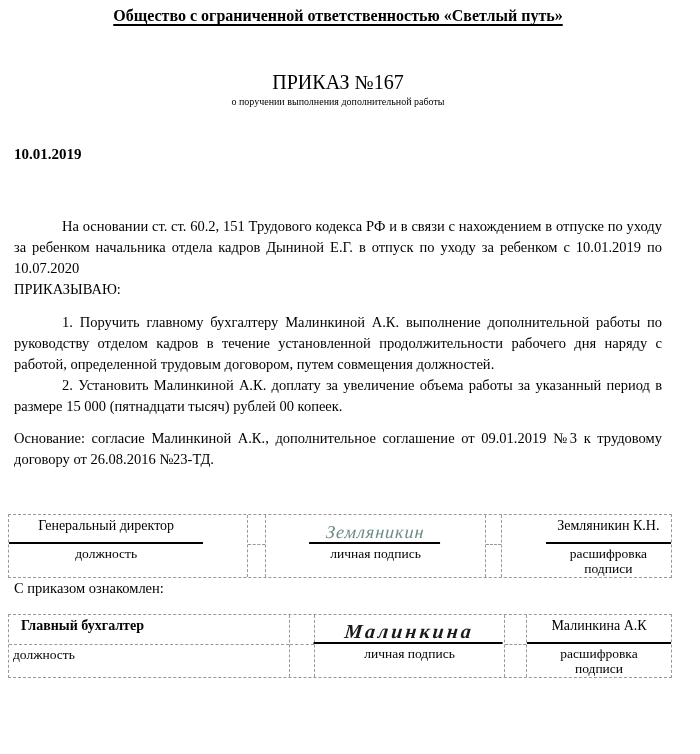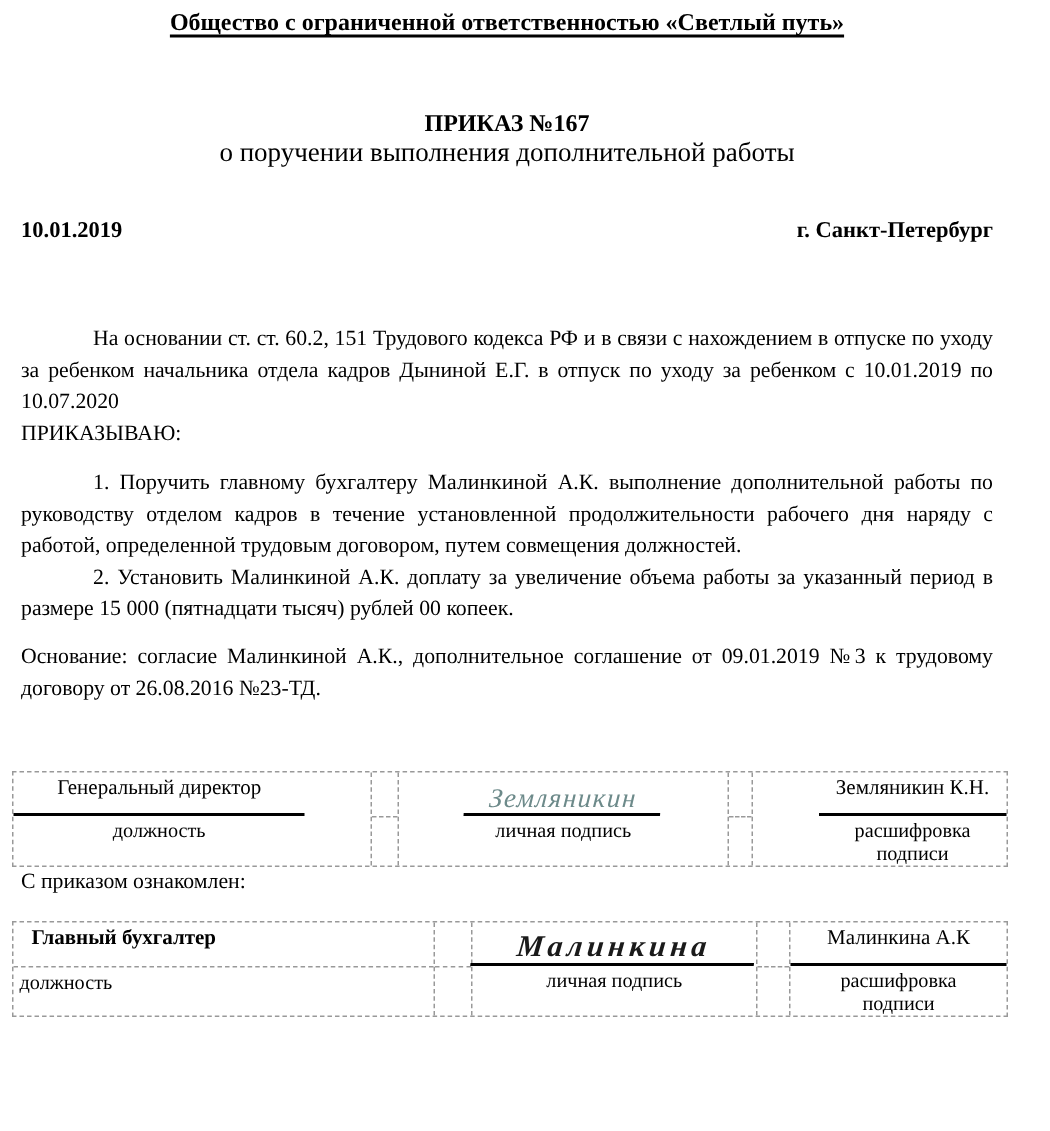--- a/index.html
+++ b/index.html
@@ -16,22 +16,22 @@
   .company-title {
     text-align:center;
     font-weight:bold;
     font-size:16px;
     line-height:20px;
     text-decoration:underline;
     text-underline-offset:3px;
     text-decoration-thickness:1.5px;
   }
   .order-head { margin-top:47px; text-align:center; }
-  .order-title { font-weight:bold; font-size:16px; line-height:19px; }
-  .order-subtitle { font-size:18px; line-height:17px; margin-top:1px; }
+  .order-title { font-weight:normal; font-size:20px; line-height:19px; }
+  .order-subtitle { font-size:10px; line-height:17px; margin-top:1px; }
   .date-row {
     margin-top:36px;
     display:flex; justify-content:space-between;
     font-weight:bold; font-size:15px;
   }
   .para {
     margin:0;
     font-size:14.5px;
     line-height:21px;
     text-align:justify;
@@ -113,21 +113,20 @@
 
   <div class="company-title">Общество с ограниченной ответственностью «Светлый путь»</div>
 
   <div class="order-head">
     <div class="order-title">ПРИКАЗ №167</div>
     <div class="order-subtitle">о поручении выполнения дополнительной работы</div>
   </div>
 
   <div class="date-row">
     <span>10.01.2019</span>
-    <span>г. Санкт-Петербург</span>
   </div>
 
   <p class="para indent preamble">На основании ст. ст. 60.2, 151 Трудового кодекса РФ и в связи с нахождением в отпуске по уходу за ребенком начальника отдела кадров Дыниной Е.Г. в отпуск по уходу за ребенком с 10.01.2019 по 10.07.2020</p>
   <div class="order-word">ПРИКАЗЫВАЮ:</div>
 
   <p class="para indent item-1">1. Поручить главному бухгалтеру Малинкиной А.К. выполнение дополнительной работы по руководству отделом кадров в течение установленной продолжительности рабочего дня наряду с работой, определенной трудовым договором, путем совмещения должностей.</p>
   <p class="para indent">2. Установить Малинкиной А.К. доплату за увеличение объема работы за указанный период в размере 15 000 (пятнадцати тысяч) рублей 00 копеек.</p>
 
   <p class="para basis">Основание: согласие Малинкиной А.К., дополнительное соглашение от 09.01.2019 №3 к трудовому договору от 26.08.2016 №23-ТД.</p>
 

